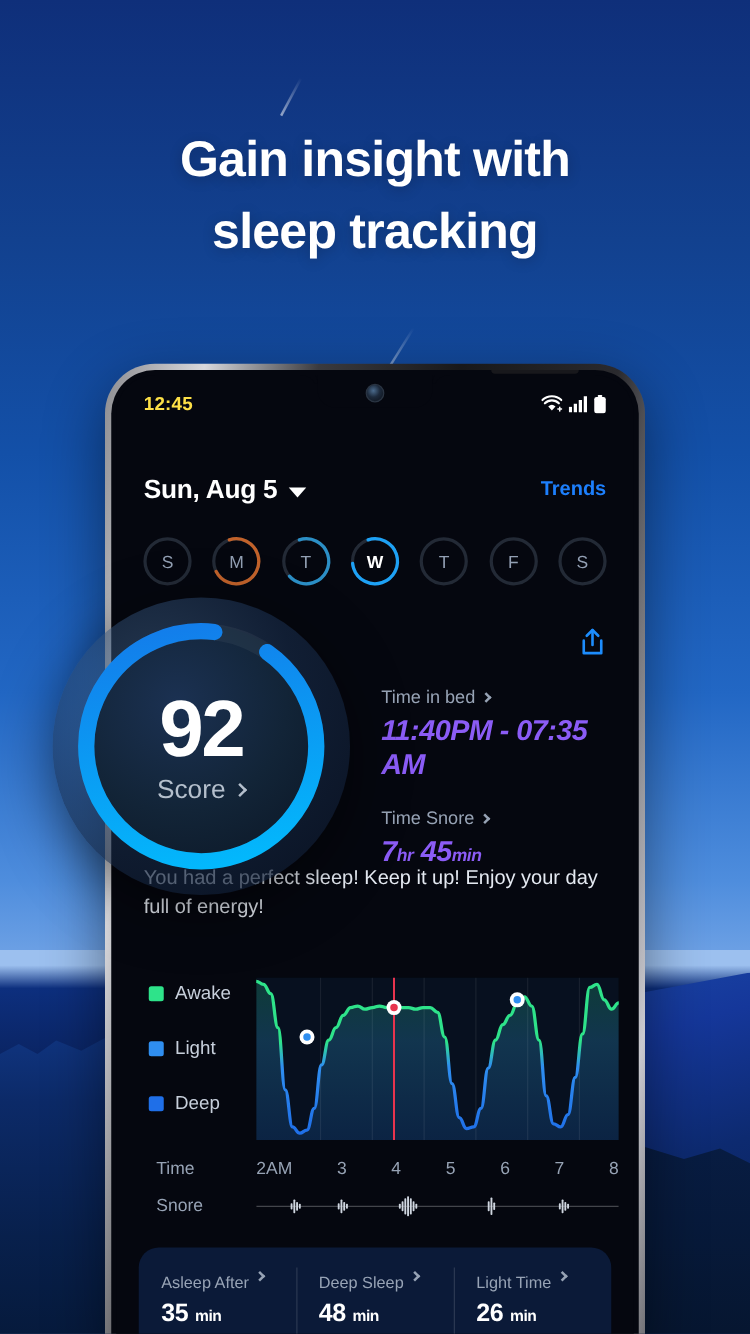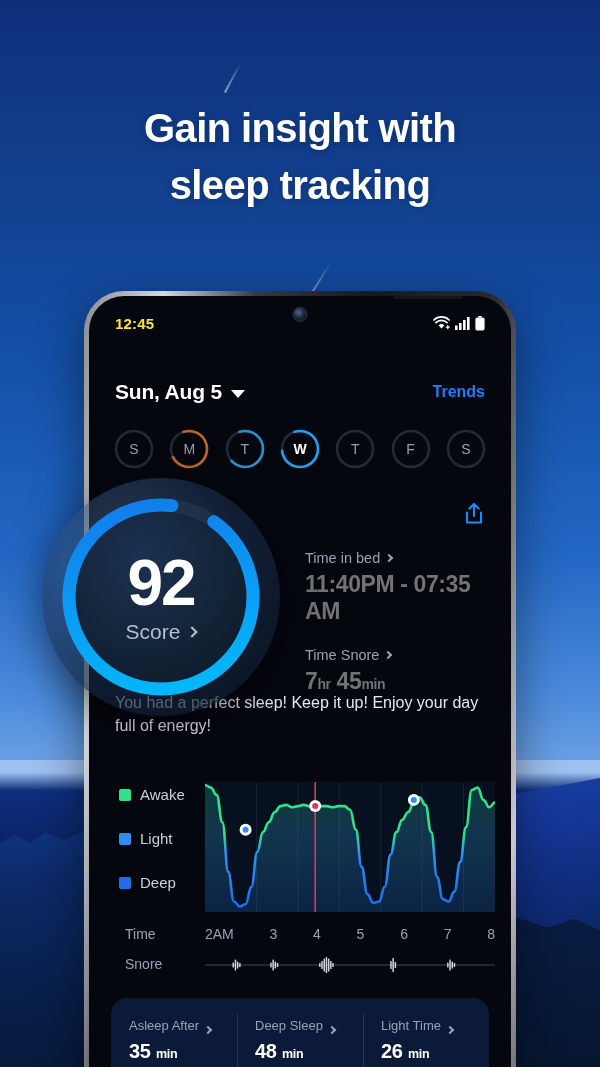--- a/index.html
+++ b/index.html
@@ -148,21 +148,21 @@
   .sum-right { position:absolute; left:212px; top:28px;margin-top:26px; }
   .sum-label {
     display:flex; align-items:center; gap:6px;
     color:#97a3b5; font-size:14.5px; margin-bottom:5px;
   }
   .chev {
     display:inline-block; width:6px; height:6px;
     border-right:2px solid #97a3b5; border-top:2px solid #97a3b5;
     transform:rotate(45deg);
   }
-  .sum-value { color:#737373; font-size:23px; font-weight:bold; letter-spacing:-.4px; margin-bottom:22px; }
+  .sum-value { color:#8b5cf6; font-size:23px; font-weight:bold; letter-spacing:-.4px; margin-bottom:22px;font-style:italic; }
   .sum-value .unit { font-size:14px; font-weight:bold; }
 
   
   .message {
     position:absolute; left:22px; right:22px; top:392px;
     color:#e4e9f1; font-size:16px; line-height:1.42;
   }
 
   
   .chart-wrap { position:absolute; left:0; right:0; top:478px; height:180px; }
@@ -192,21 +192,21 @@
     position:absolute; left:18px; right:18px; top:698px; height:92px;
     background:#0b1a38; border-radius:16px 16px 0 0;
     display:flex;
   }
   .stat { flex:1; padding:20px 0 0 18px; position:relative; }
   .stat + .stat::before {
     content:""; position:absolute; left:0; top:16px; bottom:14px; width:1px;
     background:rgba(255,255,255,.13);
   }
   .stat-label {
-    display:flex; align-items:flex-end; gap:6px;
+    display:flex; align-items:flex-start; gap:6px;
     color:#97a3b5; font-size:13px; margin-bottom:7px;
   }
   .stat-value { color:#fff; font-size:20px; font-weight:bold; letter-spacing:-.3px; }
   .stat-value .unit { font-size:12.5px; font-weight:bold; }
 
   
   .score-overlay {
     position:absolute; left:42px; top:478px; width:238px; height:238px;
     border-radius:50%;
     z-index:20;

